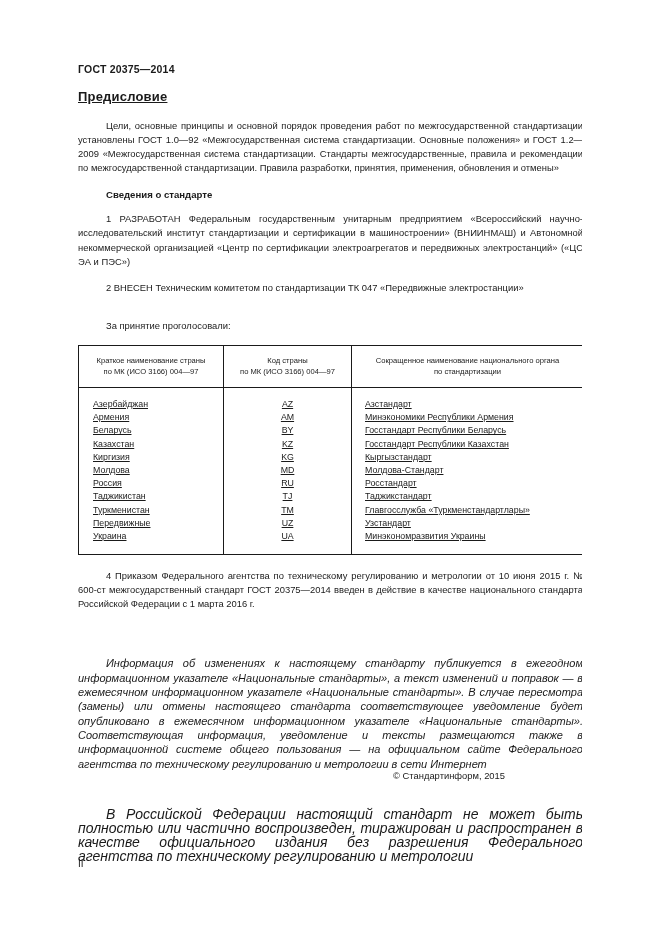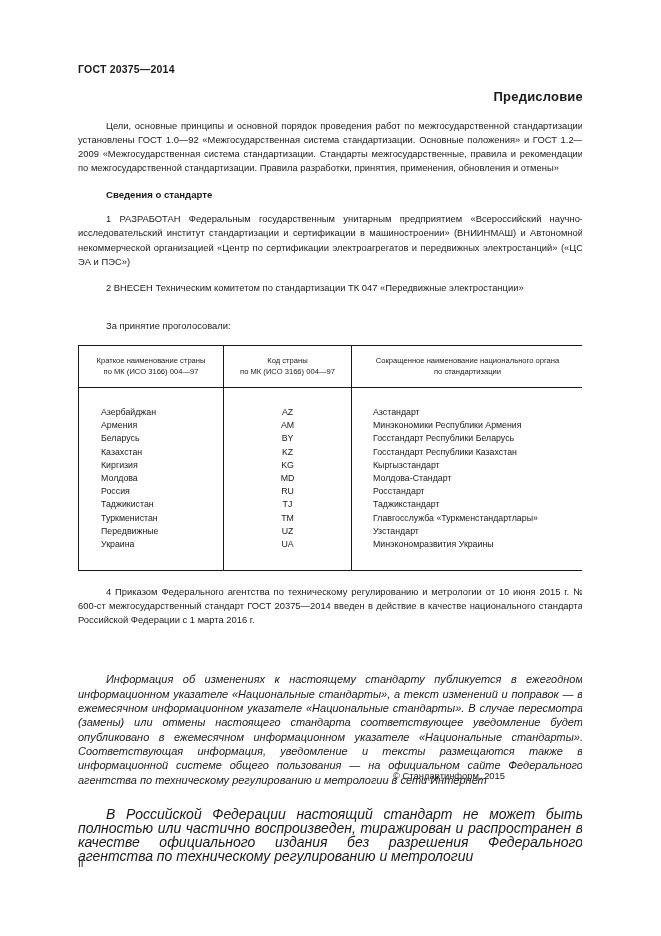--- a/index.html
+++ b/index.html
@@ -32,24 +32,25 @@
     font-size: 10.5px;
     font-weight: bold;
     letter-spacing: 0.2px;
   }
 
   .doc-title {
     position: absolute;
     left: 0;
     top: 89px;
     width: 505px;
-    text-align: right;
+    text-align: left;
     font-size: 13px;
     font-weight: bold;
     letter-spacing: 0.2px;
+    text-decoration: underline;
   }
 
   p.body-par {
     margin: 0 0 0 0;
     font-size: 9.4px;
     line-height: 14.1px;
     text-align: justify;
     text-indent: 28px;
     hyphens: manual;
   }
@@ -85,22 +86,23 @@
   .vote-table thead th.col1 { text-align: center; }
   .col-a { width: 145px; }
   .col-b { width: 128px; }
   .col-c { width: 232px; }
 
   .cellbox {
     padding: 6px 0 7px 0;
   }
   .cellbox ul {
     list-style: none;
-    margin: 12px;
+    margin: 4px;
     padding: 0;
+    text-decoration: underline;
   }
   .cellbox li {
     font-size: 8.8px;
     line-height: 13.2px;
     white-space: nowrap;
   }
   .cell-name li { padding-left: 10px; text-align: left; }
   .cell-code li { text-align: center; }
   .cell-org li { padding-left: 9px; text-align: left; }
 

